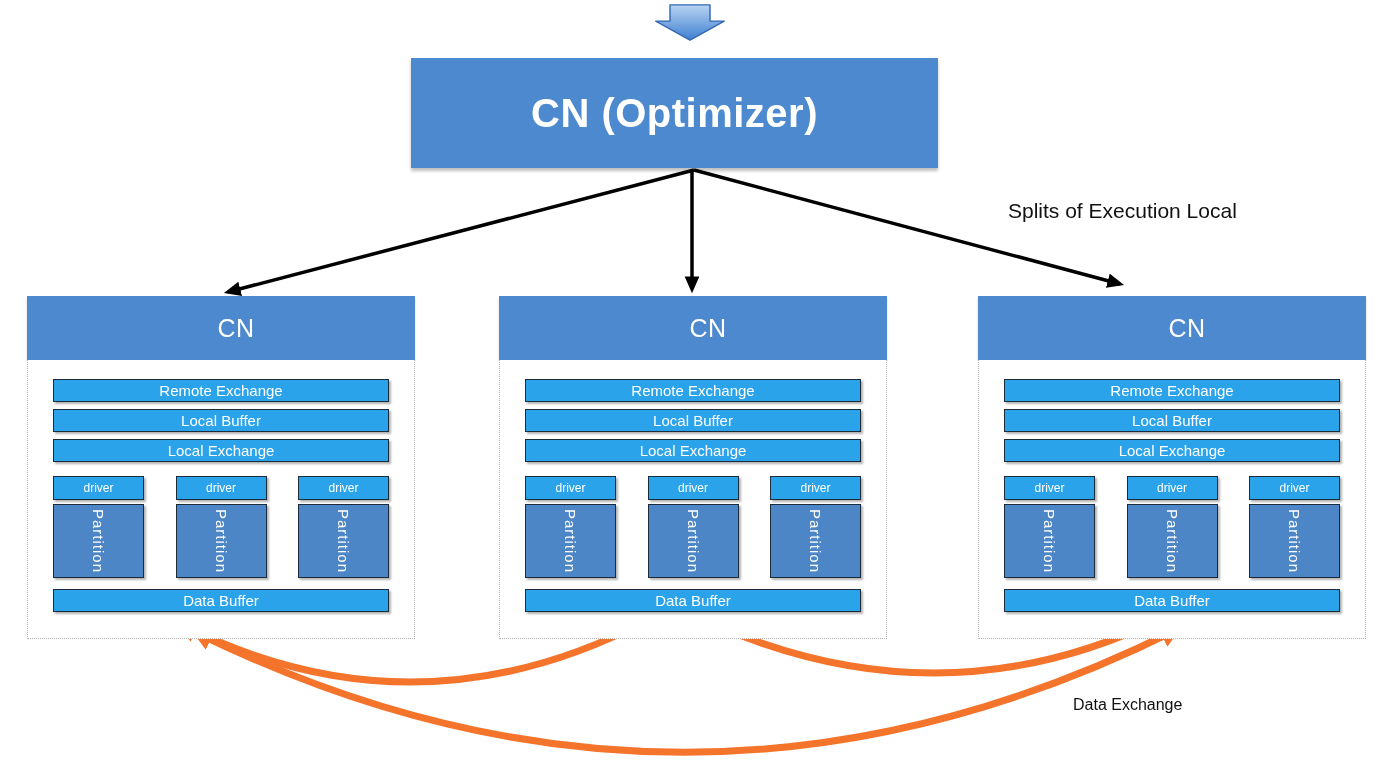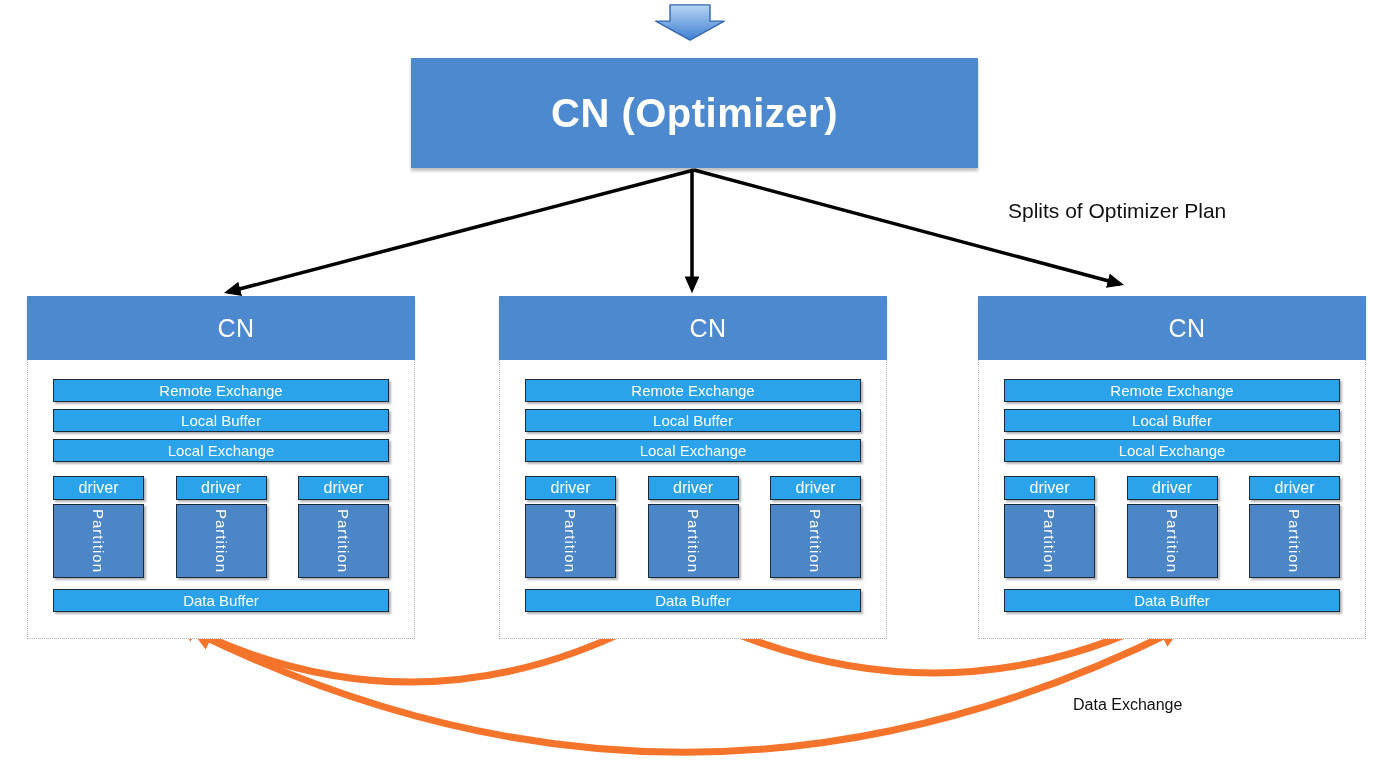--- a/index.html
+++ b/index.html
@@ -15,21 +15,21 @@
     position:relative;
     width:1386px;height:766px;
     background:#ffffff;
     font-family:"Liberation Sans", sans-serif;
     overflow:hidden;
   }
   
   .top-arrow{position:absolute;left:648px;top:3px;width:84px;height:40px;}
   
   .optimizer{
-    position:absolute;left:411px;top:58px;width:567px;height:110px;
+    position:absolute;left:411px;top:58px;width:527px;height:110px;
     background:var(--header-blue);
     color:#ffffff;font-size:40px;font-weight:bold;
     display:flex;align-items:center;justify-content:center;
     box-shadow:0 3px 3px rgba(0,0,0,0.25);
     letter-spacing:0.5px;
   }
   
   .annotation{position:absolute;color:#111111;white-space:nowrap;}
   .splits-label{left:1008px;top:199px;font-size:21px;}
   .data-exchange-label{left:1073px;top:696px;font-size:16px;}
@@ -55,21 +55,21 @@
     color:#ffffff;font-size:15px;
     display:flex;align-items:center;justify-content:center;
     box-shadow:1.5px 1.5px 2px rgba(0,0,0,0.3);
   }
   .driver-row{display:flex;justify-content:space-between;margin-top:14px;}
   .driver{
     width:91px;height:24px;
     background:var(--bar-blue);
     border:1px solid var(--border-dark);
     box-sizing:border-box;
-    color:#ffffff;font-size:16px;
+    color:#ffffff;font-size:12px;
     display:flex;align-items:center;justify-content:center;
     box-shadow:1.5px 1.5px 2px rgba(0,0,0,0.3);
   }
   .partition-row{display:flex;justify-content:space-between;margin-top:4px;}
   .partition{
     width:91px;height:74px;
     background:var(--partition-blue);
     border:1px solid var(--border-dark);
     box-sizing:border-box;
     color:#ffffff;font-size:15px;
@@ -98,21 +98,21 @@
         <stop offset="1" stop-color="#3e7fd2"></stop>
       </linearGradient>
     </defs>
     <polygon points="21,2 63,2 63,19 78,19 42,39 6,19 21,19" fill="url(#gradArrow)" stroke="#3568b0" stroke-width="1.5" stroke-linejoin="round"></polygon>
   </svg>
 
   <div class="optimizer">
     <span>CN (Optimizer)</span>
   </div>
 
-  <div class="annotation splits-label">Splits of Optimizer Plan</div>
+  <div class="annotation splits-label">Splits of Execution Local</div>
   <div class="annotation data-exchange-label">Data Exchange</div>
 
   <svg class="overlay">
     <defs>
       <marker id="mhBlack" markerWidth="5.2" markerHeight="4.6" refX="3.6" refY="2.1" orient="auto" markerUnits="strokeWidth">
         <path class="mk-black" d="M0,0 L4.8,2.1 L0,4.2 Z"></path>
       </marker>
     </defs>
     <line class="black-line" x1="694" y1="170" x2="228" y2="292" marker-end="url(#mhBlack)"></line>
     <line class="black-line" x1="692" y1="170" x2="692" y2="289" marker-end="url(#mhBlack)"></line>

